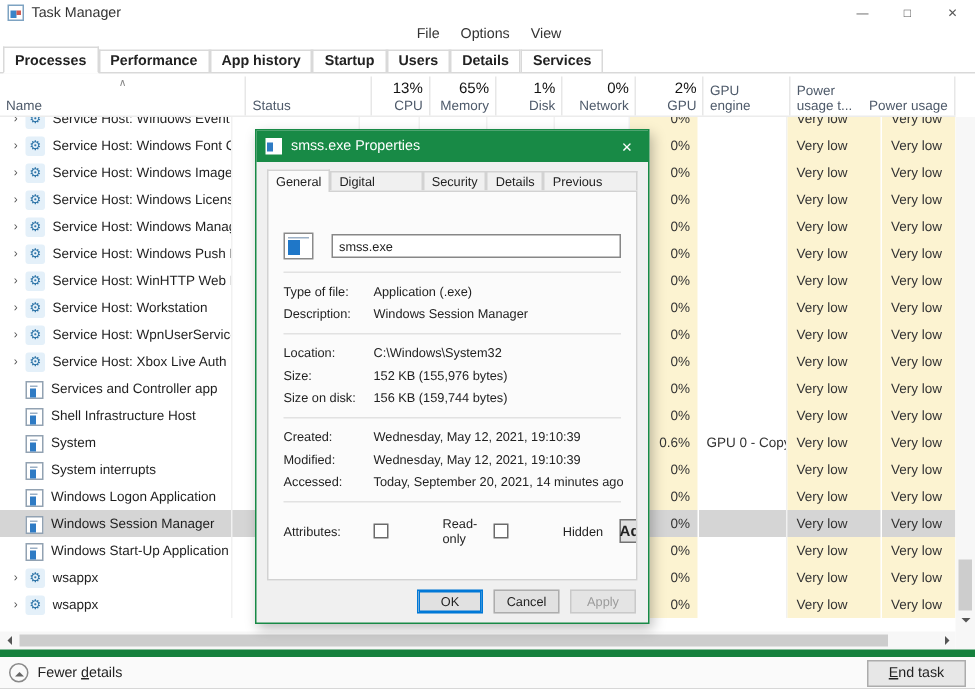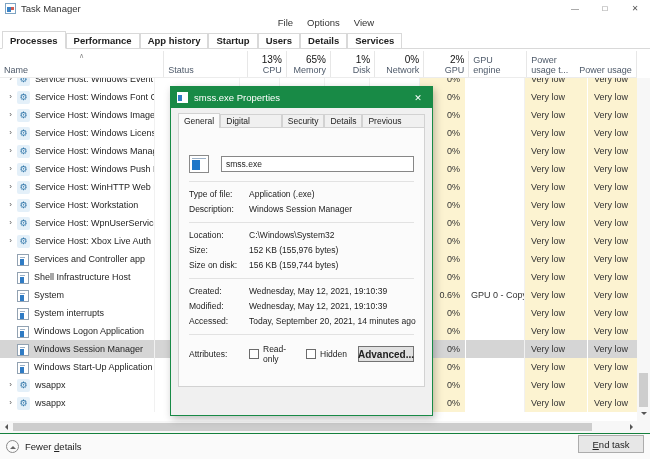--- a/index.html
+++ b/index.html
@@ -61,21 +61,21 @@
   .varrow{ position:absolute; bottom:13px; left:0; width:13px; height:13px; display:flex; align-items:center; justify-content:center; }
   .tri-down{ width:0; height:0; border:3px solid transparent; border-top-color:#555; margin-top:3px; }
   .hscroll{ position:absolute; left:0; right:13px; bottom:26px; height:12px; background:#f7f7f7; }
   .harrow{ position:absolute; top:0; width:12px; height:12px; display:flex; align-items:center; justify-content:center; }
   .harrow.left{ left:0; } .harrow.right{ right:0; }
   .tri-left{ width:0; height:0; border:3px solid transparent; border-right-color:#555; margin-right:3px; }
   .tri-right{ width:0; height:0; border:3px solid transparent; border-left-color:#555; margin-left:3px; }
   .hthumb{ position:absolute; left:13px; right:45px; top:2px; bottom:2px; background:#cdcdcd; }
 
   
-  .footer{ position:absolute; left:0; right:0; bottom:0; height:26px; background:#fafafa; border-top:1px solid #15803d; display:flex; padding:1px 6px; }
+  .footer{ position:absolute; left:0; right:0; bottom:0; height:26px; background:#fafafa; border-top:5px solid #15803d; display:flex; align-items:center; padding:1px 6px; }
   .fd{ display:flex; align-items:center; }
   .fd-icon{ width:13px; height:13px; border:1px solid #8a8a8a; border-radius:50%; display:flex; align-items:center; justify-content:center; margin-right:6px; }
   .tri-up{ width:0; height:0; border:3px solid transparent; border-bottom-color:#666; margin-top:-2px; }
   .fd-text{ font-size:9.5px; color:#222; }
   .endtask{ margin-left:auto; width:66px; height:18px; background:#e7e7e7; border:1px solid #acacac; display:flex; align-items:center; justify-content:center; font-size:9.5px; color:#222; }
 
   
   .dialog{ position:absolute; left:170px; top:86px; width:263px; height:330px; background:#f0f0f0;
            border:1px solid #188a46; z-index:10; box-shadow:2px 3px 8px rgba(0,0,0,0.25); }
   .dlg-title{ height:21px; background:#188a46; color:#fff; display:flex; align-items:center; padding-left:6px; font-size:9.5px; }
@@ -90,21 +90,21 @@
   .file-ico{ width:20px; height:18px; border:1px solid #8a8a8a; background:#fff; position:relative; flex:none; }
   .file-ico::before{ content:""; position:absolute; left:2px; top:4px; width:8px; height:10px; background:#1f77c8; }
   .file-ico::after{ content:""; position:absolute; left:2px; top:2px; right:2px; height:1px; background:#9bb0c6; }
   .file-input{ flex:1; margin-left:12px; height:16px; border:1px solid #878787; background:#fff; font-size:8.5px; padding:0 4px; font-family:"Liberation Sans", sans-serif; color:#222; }
   .sep{ height:1px; background:#e2e2e2; margin:7px 0; }
   .frow{ display:flex; margin:4px 0; font-size:8.5px; line-height:11px; }
   .flabel{ width:60px; flex:none; color:#222; }
   .fvalue{ flex:1; white-space:nowrap; color:#222; }
   .attr-row{ display:flex; align-items:center; margin-top:9px; font-size:8.5px; }
   .attr-label{ width:60px; flex:none; }
-  .cbwrap{ display:flex; align-items:center; margin-right:11px; }
+  .cbwrap{ display:flex; align-items:center; margin-right:11px;gap:32px; }
   .cb{ width:10px; height:10px; border:1px solid #6b6b6b; background:#fff; margin-right:4px; flex:none; }
   .adv-btn{ margin-left:auto; width:56px; height:16px; background:#e1e1e1; border:1px solid #737373; display:flex; align-items:center; justify-content:center; font-size:10px;font-weight:bold; }
   .dlg-btns{ position:absolute; right:8px; bottom:6px; display:flex; gap:7px; }
   .dbtn{ width:44px; height:16px; background:#e1e1e1; border:1px solid #adadad; display:flex; align-items:center; justify-content:center; font-size:8.5px; color:#222; }
   .dbtn.ok{ border:1px solid #0078d7; box-shadow:inset 0 0 0 1px #0078d7; }
   .dbtn.apply{ color:#9b9b9b; border-color:#c9c9c9; background:#e4e4e4; }
 </style>
 </head>
 <body>
 
@@ -575,15 +575,20 @@
           <span class="cb"></span>
           <span>Read-only</span>
         </span>
         <span class="cbwrap">
           <span class="cb"></span>
           <span>Hidden</span>
         </span>
         <span class="adv-btn">Advanced...</span>
       </div>
     </div>
+    <div class="dlg-btns">
+      <span class="dbtn ok">OK</span>
+      <span class="dbtn">Cancel</span>
+      <span class="dbtn apply">Apply</span>
+    </div>
   </div>
 
 </div>
 
 </body></html>

